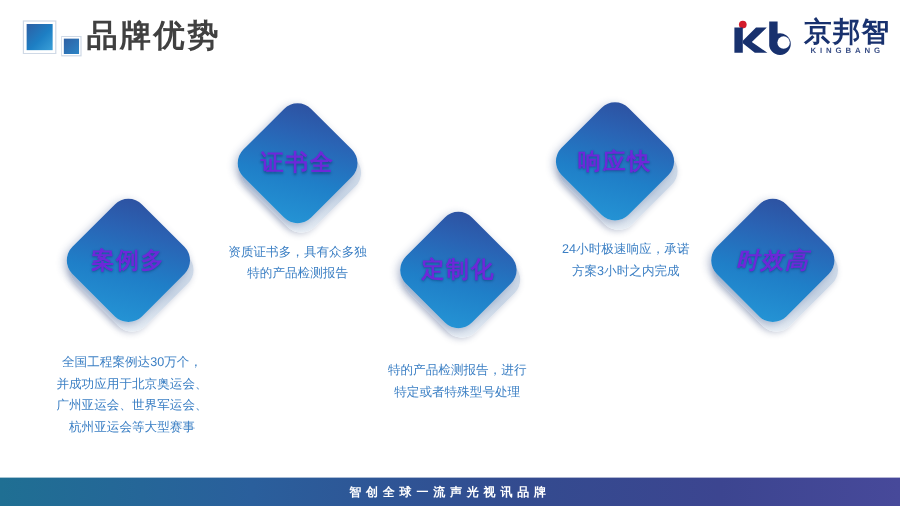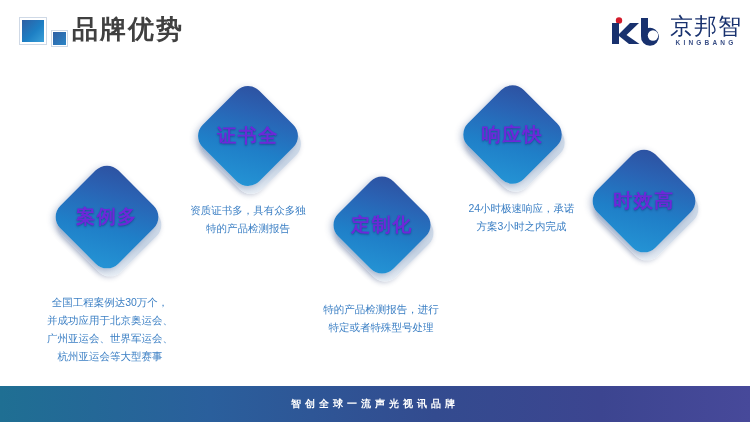--- a/index.html
+++ b/index.html
@@ -38,21 +38,21 @@
     font-size:26px; font-weight:bold;
     letter-spacing:2px;
     color:#404040;
     white-space:nowrap;
   }
 
   
   .logo { position:absolute; right:8px; top:14px; display:flex; align-items:flex-end; }
   .logo-mark { position:relative; width:62px; height:30px; }
   .logo-cn {
-    font-size:23px; font-weight:normal; letter-spacing:1px;
+    font-size:23px; font-weight:bold; letter-spacing:1px;
     color:#18316e; line-height:24px; white-space:nowrap;
   }
   .logo-en {
     font-size:6.5px; letter-spacing:3.2px; font-weight:bold;
     color:#3a4f86; text-align:center; margin-top:1px; white-space:nowrap;
   }
 
   
   .diamond-wrap { position:absolute; }
   .diamond {
@@ -84,21 +84,21 @@
     position:absolute;
     color:#3b7fc4;
     font-size:10.5px;
     line-height:18px;
     text-align:center;
     white-space:pre-line;
   }
 
   
   .footer {
-    position:absolute; left:0; bottom:0; width:750px; height:36px;
+    position:absolute; left:0; bottom:0; width:750px; height:24px;
     background:linear-gradient(90deg,#1f6f93 0%,#2a5f9c 28%,#334b8f 58%,#3c4590 80%,#47499a 100%);
     display:flex; align-items:center; justify-content:center;
   }
   .footer-text {
     color:#ffffff; font-size:10px; font-weight:bold; letter-spacing:4px;
     white-space:nowrap;
   }
 </style>
 </head>
 <body>
@@ -156,21 +156,21 @@
 特定或者特殊型号处理</div>
 
   <div class="diamond-wrap" style="left:473px; top:95px; width:79px; height:79px;">
     <div class="diamond-under"></div>
     <div class="diamond"></div>
     <div class="diamond-label">响应快</div>
   </div>
   <div class="caption" style="left:440px; top:199px; width:163px;">24小时极速响应，承诺
 方案3小时之内完成</div>
 
-  <div class="diamond-wrap" style="left:603px; top:160px; width:82px; height:82px;">
+  <div class="diamond-wrap" style="left:603px; top:176px; width:82px; height:82px;font-style:italic;">
     <div class="diamond-under"></div>
     <div class="diamond"></div>
     <div class="diamond-label">时效高</div>
   </div>
 
   <div class="footer">
     <div class="footer-text">智创全球一流声光视讯品牌</div>
   </div>
 
 </div>

